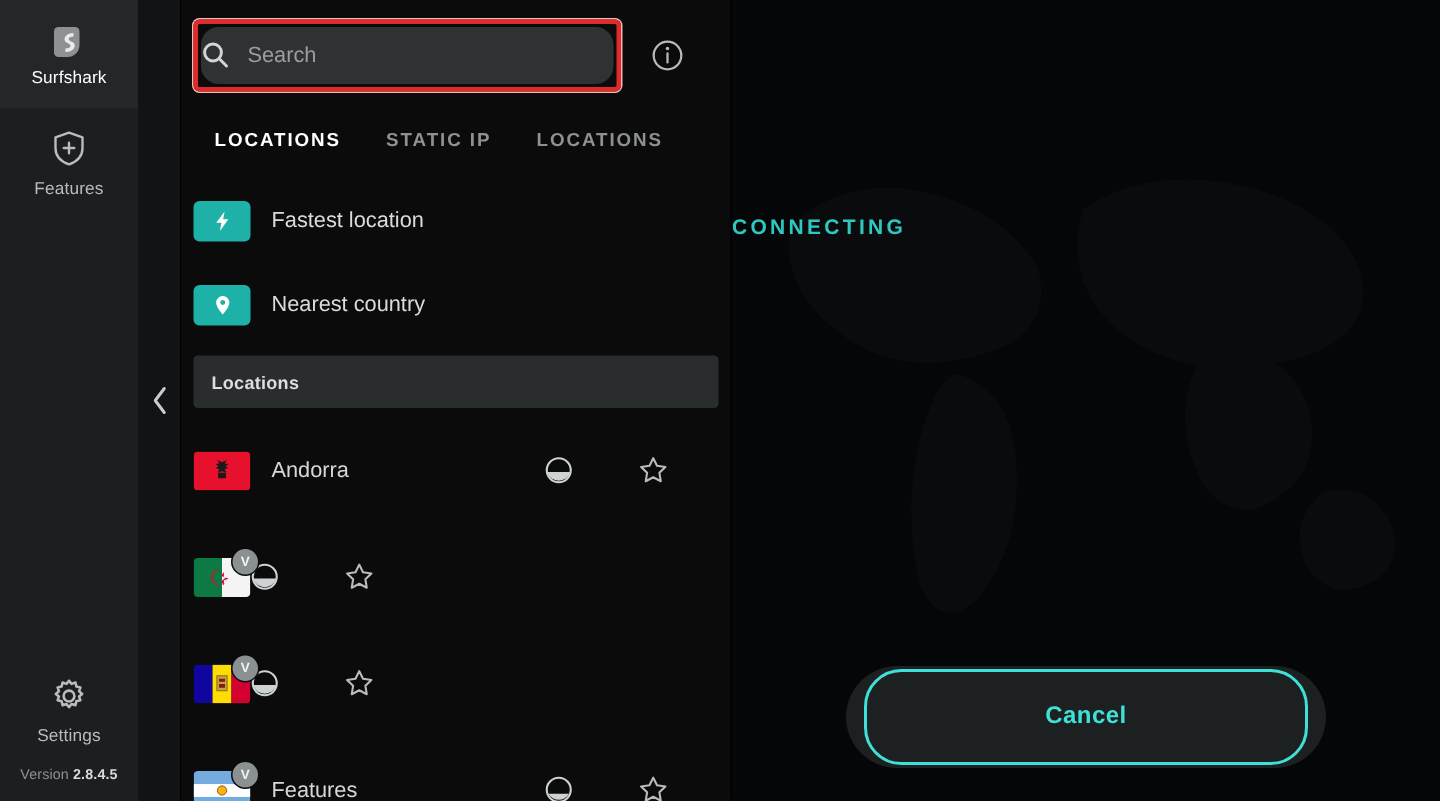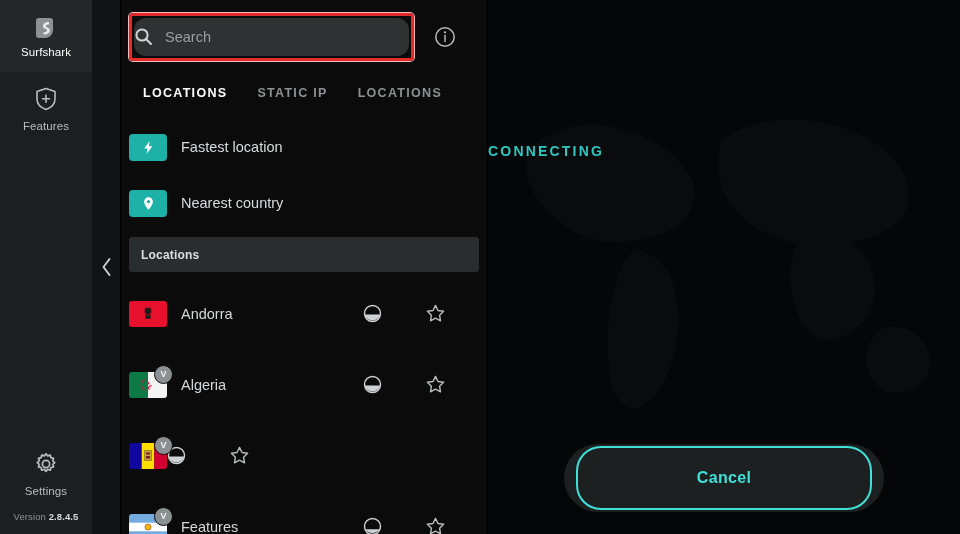--- a/index.html
+++ b/index.html
@@ -287,21 +287,20 @@
           <span class="flag">
             <svg viewBox="0 0 38 26" width="38" height="26">
               <rect width="19" height="26" fill="#0d7a46"></rect>
               <rect x="19" width="19" height="26" fill="#f4f4f4"></rect>
               <path d="M22.4 13 a5.4 5.4 0 1 1 -4.3 -5.3 a4.4 4.4 0 1 0 0 10.6 a5.4 5.4 0 0 0 4.3 -5.3 z" fill="#d21034"></path>
               <path d="M21.6 13 l-3.3 -1 l2 -2.7 l0 3.4 l3.2 1.1 l-3.2 1.1 l0 3.4 l-2 -2.7 z" fill="#d21034"></path>
             </svg>
           </span>
           <span class="vbadge">V</span>
         </span>
-        <span class="cname">Algeria</span>
         <span class="load-icon">
           <svg viewBox="0 0 19 19" width="19" height="19">
             <circle cx="9.5" cy="9.5" r="8" fill="none" stroke="#cfd2d3" stroke-width="1.4"></circle>
             <path d="M1.8 10.6 A8 8 0 0 0 17.2 10.6 z" fill="#cfd2d3"></path>
           </svg>
         </span>
         <span class="star-icon">
           <svg viewBox="0 0 21 21" width="21" height="21" fill="none" stroke="#b9bcbd" stroke-width="1.4" stroke-linejoin="round">
             <path d="M10.5 2.4 l2.5 5.1 l5.6 .8 l-4 3.9 l.9 5.6 l-5 -2.6 l-5 2.6 l.9 -5.6 l-4 -3.9 l5.6 -.8 z"></path>
           </svg>

